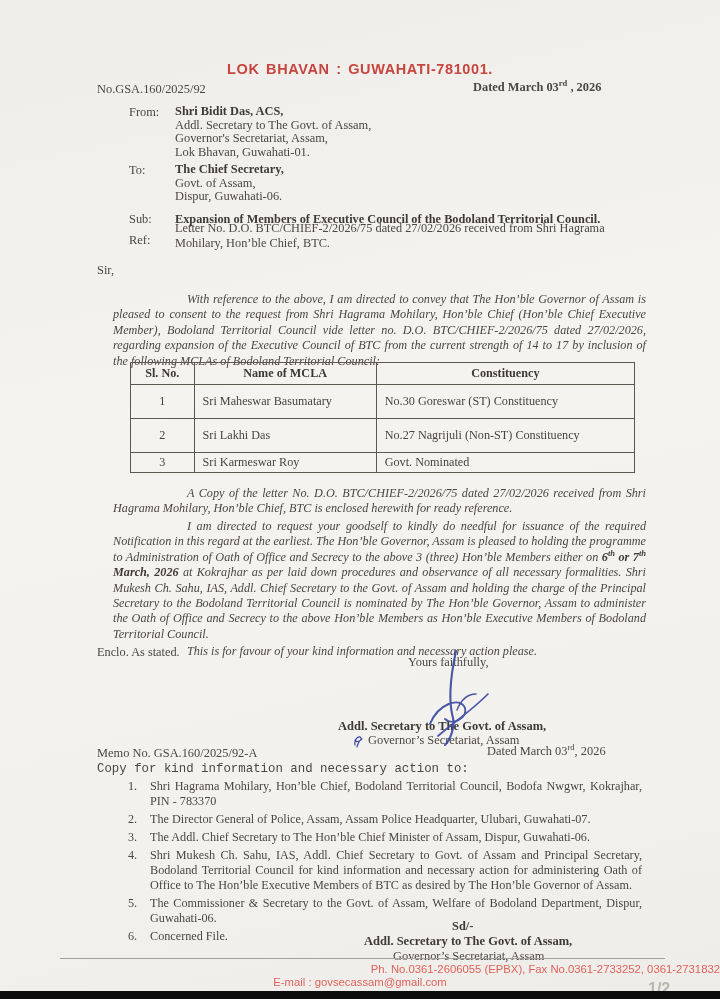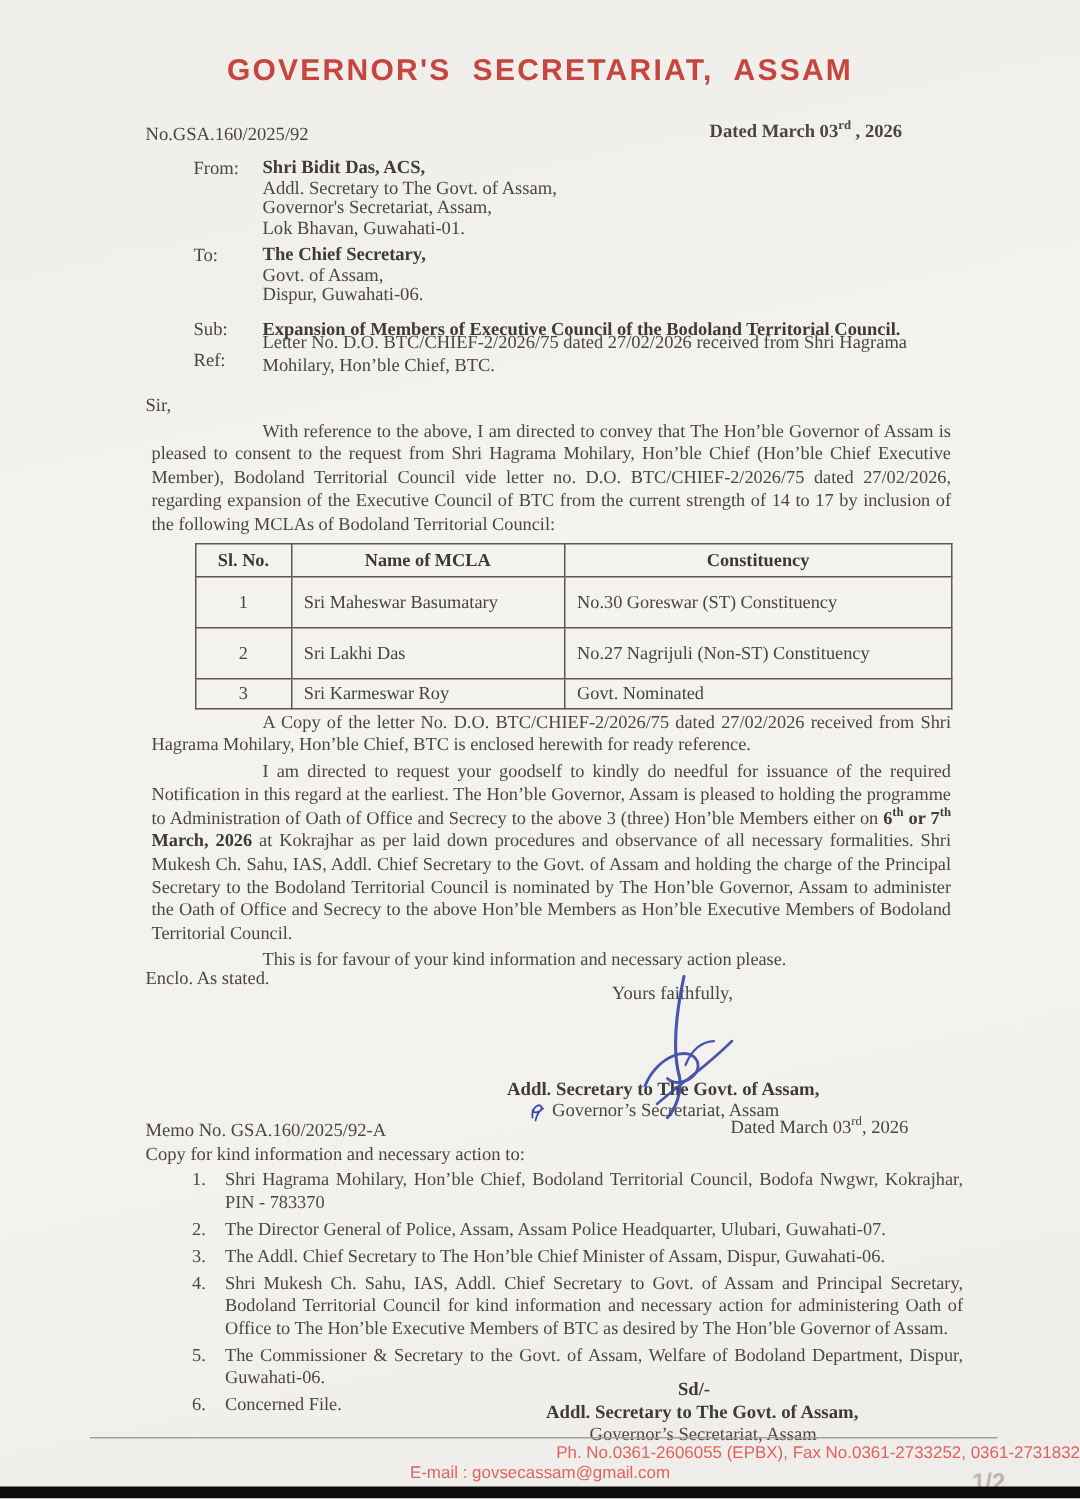--- a/index.html
+++ b/index.html
@@ -12,21 +12,21 @@
   .abs{position:absolute;}
   .sans{font-family:"Liberation Sans","DejaVu Sans",sans-serif;}
   .bold{font-weight:bold;color:#3e3b36;}
   .org-title{width:100%;text-align:center;font-weight:bold;font-size:20px;letter-spacing:1.5px;word-spacing:7px;}
   .org-sub{width:100%;text-align:center;font-weight:bold;font-size:14.5px;letter-spacing:.6px;word-spacing:2px;}
   .red{color:#c7453f;}
   .ltred{color:#e0625c;}
   .meta{font-size:12.4px;}
   .lbl{font-size:12.4px;margin-left:32px;}
   .addr div{font-size:12.4px;line-height:13.6px;}
-  .body-p{width:533px;font-size:12.2px;line-height:15.4px;text-align:justify;margin:4px;}
+  .body-p{width:533px;font-size:12.2px;line-height:15.4px;text-align:justify;margin:16px;font-style:italic;}
   .indent{text-indent:74px;}
   sup{font-size:8.5px;line-height:0;}
   table.mcla{border-collapse:collapse;width:505px;}
   table.mcla td,table.mcla th{border:1px solid #5c574f;font-size:12.2px;color:#474440;padding:0 8px;}
   table.mcla th{font-weight:bold;color:#3c3935;text-align:center;height:21px;}
   .c-sl{width:50px;text-align:center;}
   .c-name{width:178px;}
   .c-const{width:262px;}
   .r-tall{height:34px;}
   .r-short{height:20px;}
@@ -36,21 +36,21 @@
   .cc-text{flex:1;text-align:justify;padding-left:6px;}
   .sep-line{border-top:1.6px solid #a39f99;}
   .pagenum{font-weight:bold;font-size:16px;color:#b9b6b0;}
   .bottombar{position:absolute;left:0;bottom:0;width:100%;height:8px;background:#0c0c0c;z-index:9;}
 </style>
 </head>
 <body>
 
 <div class="page">
 
-  <div class="abs org-title sans red" style="top:36px;left:0;">GOVERNOR'S SECRETARIAT, ASSAM</div>
+  <div class="abs org-sub sans red" style="top:61px;left:0;">LOK BHAVAN : GUWAHATI-781001.</div>
 
   <div class="abs meta" style="top:82px;left:97px;">No.GSA.160/2025/92</div>
   <div class="abs meta" style="top:80px;left:473px;font-weight:bold;"><span>Dated March 03</span><sup>rd</sup><span> , 2026</span></div>
 
   <div class="abs lbl" style="top:105px;left:97px;">From:</div>
   <div class="abs addr" style="top:105px;left:175px;">
     <div class="bold">Shri Bidit Das, ACS,</div>
     <div>Addl. Secretary to The Govt. of Assam,</div>
     <div>Governor's Secretariat, Assam,</div>
     <div>Lok Bhavan, Guwahati-01.</div>
@@ -116,21 +116,21 @@
     </g>
   </svg>
   <div class="abs bold" style="top:719px;left:338px;font-size:12.5px;">Addl. Secretary to The Govt. of Assam,</div>
   <svg class="abs" style="top:734px;left:352px;" width="12" height="14" viewBox="0 0 12 14">
     <path d="M3 11 C 2 4, 8 1, 9 4 C 10 7, 4 9, 3 6 M5 13 C 6 9, 8 6, 10 5" fill="none" stroke="#3a49a3" stroke-width="1.2" stroke-linecap="round"></path>
   </svg>
   <div class="abs" style="top:733px;left:368px;font-size:12.4px;">Governor’s Secretariat, Assam</div>
 
   <div class="abs" style="top:746px;left:97px;font-size:12.4px;">Memo No. GSA.160/2025/92-A</div>
   <div class="abs" style="top:744px;left:487px;font-size:12.4px;"><span>Dated March 03</span><sup>rd</sup><span>, 2026</span></div>
-  <div class="abs" style="top:762px;left:97px;font-size:12.4px;">Copy for kind information and necessary action to:</div>
+  <div class="abs" style="top:762px;left:97px;font-size:12.4px;font-family:Liberation Mono, monospace;">Copy for kind information and necessary action to:</div>
 
   <div class="abs cc" style="top:779px;left:128px;">
     <div class="cc-item">
         <span class="cc-num">1.</span>
         <span class="cc-text">Shri Hagrama Mohilary, Hon’ble Chief, Bodoland Territorial Council, Bodofa Nwgwr, Kokrajhar, PIN - 783370</span>
       </div>
     <div class="cc-item">
         <span class="cc-num">2.</span>
         <span class="cc-text">The Director General of Police, Assam, Assam Police Headquarter, Ulubari, Guwahati-07.</span>
       </div>

